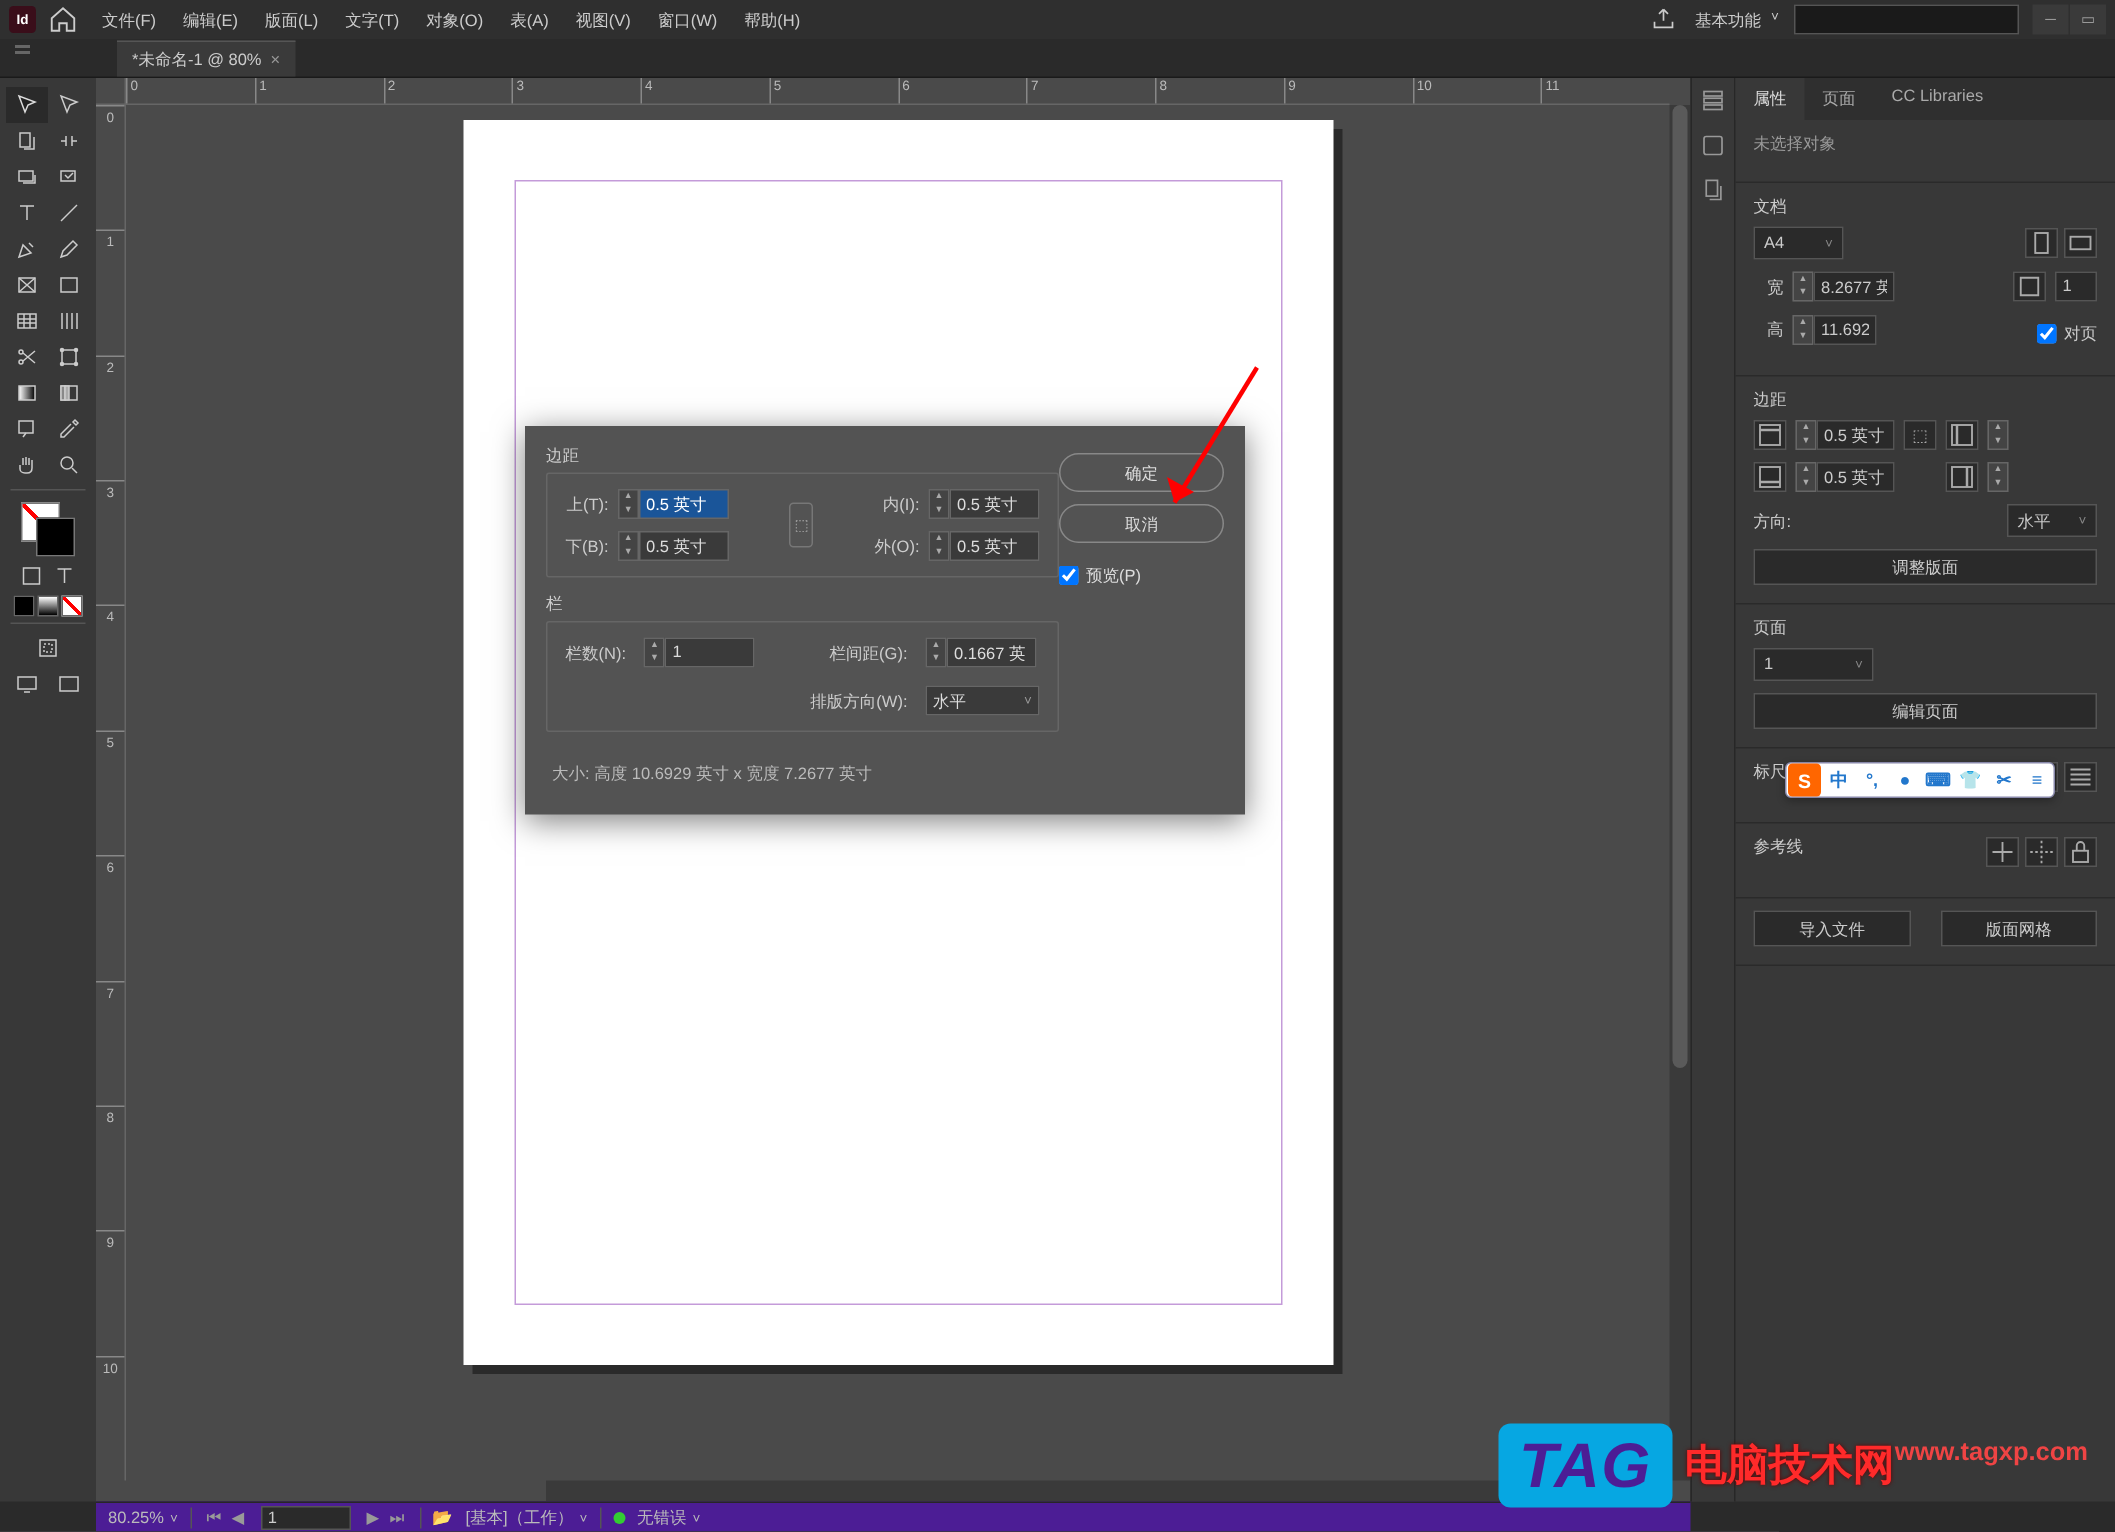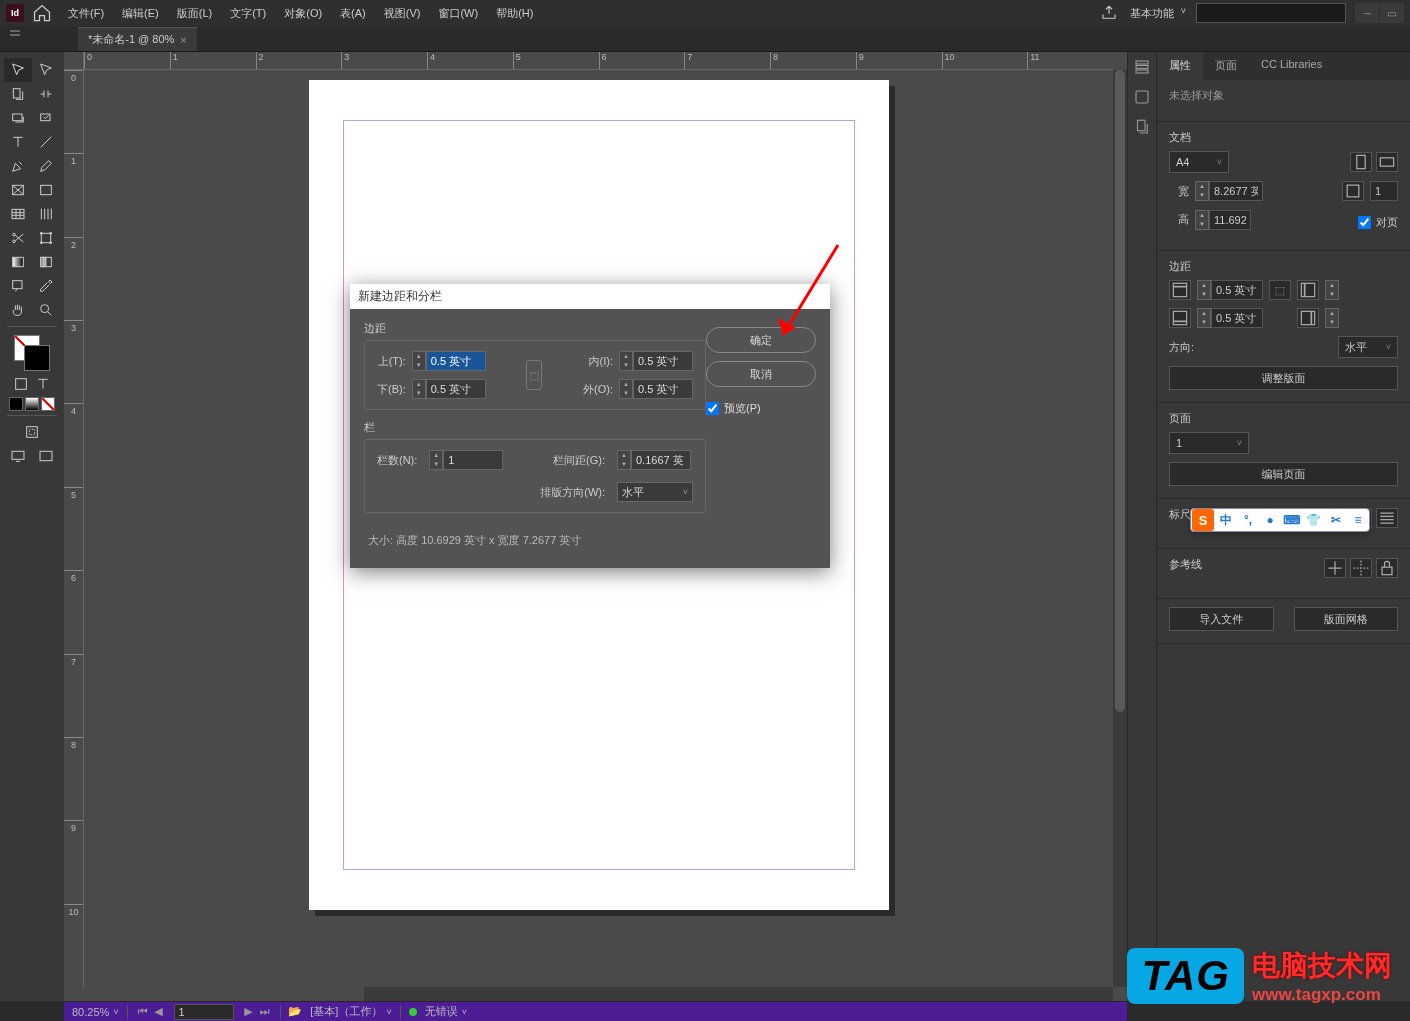--- a/index.html
+++ b/index.html
@@ -114,22 +114,22 @@
 .nav-arrows span { width:14px; height:14px; display:flex; align-items:center; justify-content:center; color:#999; }
 .green-dot { width:8px; height:8px; background:#3c3; border-radius:50%; }
 
 
 .ime-bar { position:absolute; right:40px; top:508px; z-index:80; display:flex; background:#fff; border:1px solid #88a; border-radius:4px; box-shadow:0 2px 6px rgba(0,0,0,0.3); height:24px; align-items:center; }
 .ime-logo { width:22px; height:22px; background:#f60; color:#fff; font-weight:bold; display:flex; align-items:center; justify-content:center; border-radius:3px; margin:1px; font-size:13px;}
 .ime-item { width:22px; height:22px; display:flex; align-items:center; justify-content:center; color:#27c; font-size:12px; font-weight:bold; }
 
 
 .watermark { position:absolute; right:18px; bottom:16px; z-index:100; display:flex; align-items:center; gap:8px; pointer-events:none; }
-.wm-tag { background:#06a7e2; color:#000000; font-size:42px; font-weight:900; padding:4px 14px; border-radius:8px; font-style:italic; letter-spacing:1px; }
-.wm-text { display:flex; flex-direction:column; }
+.wm-tag { background:#06a7e2; color:#4c1d95; font-size:42px; font-weight:900; padding:4px 14px; border-radius:8px; font-style:italic; letter-spacing:1px; }
+.wm-text { display:flex; flex-direction:row; }
 .wm-line1 { color:#ff2a2a; font-size:28px; font-weight:bold; text-shadow:0 0 3px #600; }
 .wm-line2 { color:#ef4444; font-size:17px; font-weight:bold; }
 
 svg { fill:none; stroke:currentColor; stroke-width:1.5; }
 </style>
 </head>
 <body>
 
 <div class="menubar">
   <div class="app-icon">Id</div>
@@ -405,21 +405,20 @@
       <div class="page-margin"></div>
     </div>
   </div>
   <div class="scroll-v">
       <div class="scroll-v-thumb"></div>
     </div>
   <div class="scroll-h"></div>
 </div>
 
 <div class="dialog">
-  <div class="dialog-title">新建边距和分栏</div>
   <div class="dialog-body">
     <div class="dlg-row">
       <div class="dlg-left">
         <div class="fieldset-label">边距</div>
         <div class="fieldset-box">
           <div class="field-grid">
             <div class="fld-label">上(T):</div>
             <div class="num-input">
                 <div class="spinner">
                   <span>▲</span>

